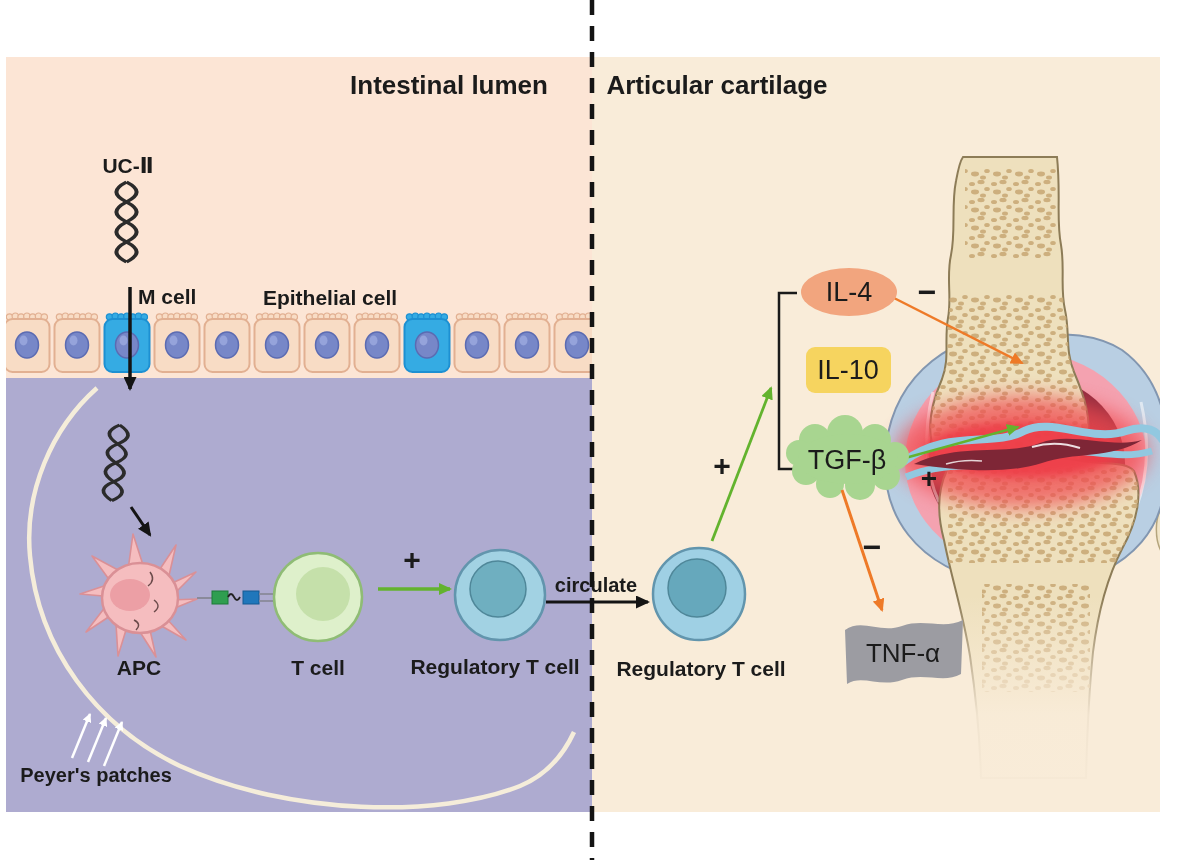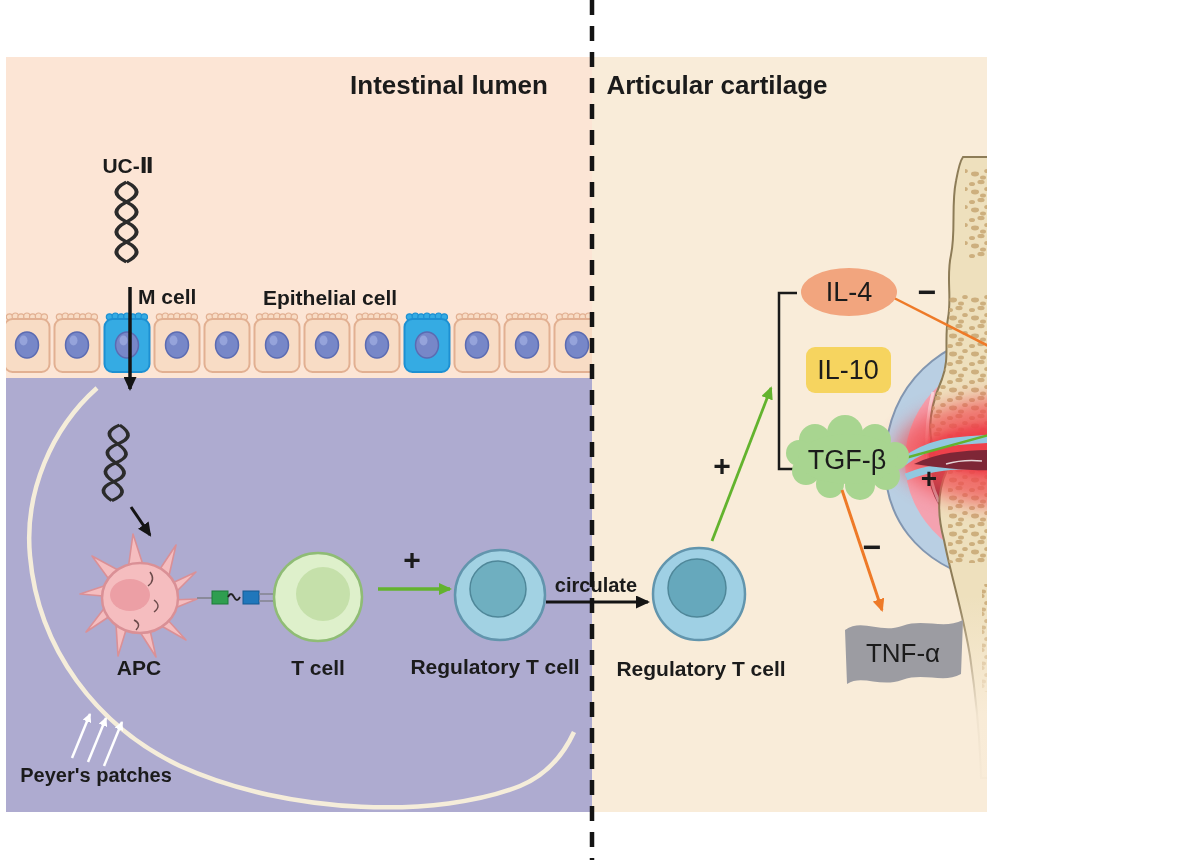--- a/index.html
+++ b/index.html
@@ -1,16 +1,16 @@
 <!DOCTYPE html>
 <html><head>
 <meta charset="utf-8">
 <style>
   html,body{margin:0;padding:0;background:#ffffff;}
-  .stage{position:relative;width:987px;height:860px;background:#ffffff;overflow:hidden;
+  .stage{position:relative;width:1160px;height:860px;background:#ffffff;overflow:hidden;
          font-family:"Liberation Sans","DejaVu Sans",sans-serif;}
   svg{position:absolute;left:0;top:0;}
   text{fill:#1b1b1b;font-family:"Liberation Sans","DejaVu Sans",sans-serif;}
   .t-title{font-size:26px;font-weight:bold;}
   .t-label{font-size:21px;font-weight:bold;}
   .t-label20{font-size:20px;font-weight:bold;}
   .t-cyto{font-size:27px;font-weight:normal;}
   .t-cyto26{font-size:26px;font-weight:normal;}
   .t-sign{font-size:30px;font-weight:bold;}
   .cellN{--cf:#f8dcc5;--cs:#e2b092;}

